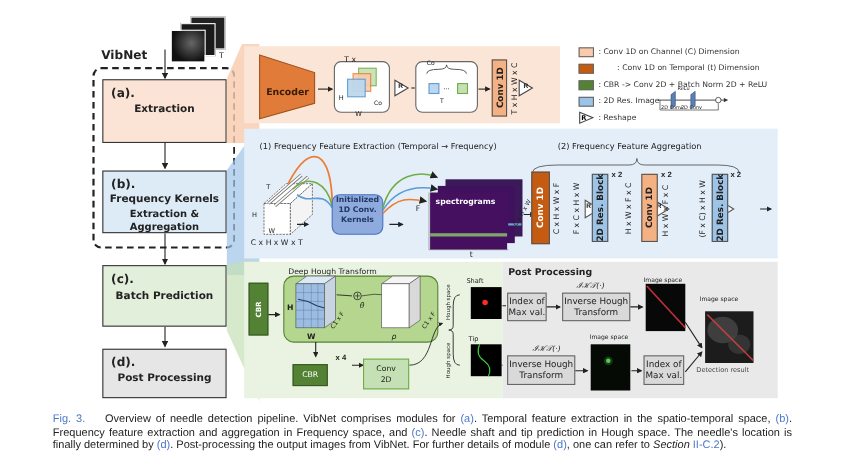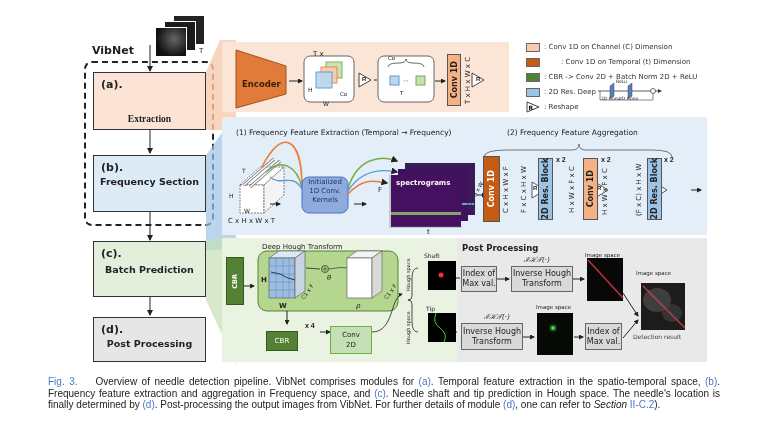--- a/index.html
+++ b/index.html
@@ -40,26 +40,27 @@
       </marker>
     </defs>
   <line x1="150" y1="45" x2="150" y2="71" stroke="#222" stroke-width="1" marker-end="url(#ah)"></line>
   <line x1="150" y1="130" x2="150" y2="153" stroke="#222" stroke-width="1" marker-end="url(#ah)"></line>
   <line x1="150" y1="212" x2="150" y2="240" stroke="#222" stroke-width="1" marker-end="url(#ah)"></line>
   <line x1="150" y1="297" x2="150" y2="315" stroke="#222" stroke-width="1" marker-end="url(#ah)"></line>
 </svg>
 
 <div class="box" style="left:93px;top:72px;width:113px;height:58px;background:#fbe4d5;">
   <span class="mod-letter">(a).</span>
-  <div class="mod-title" style="top:40px;font-family:Liberation Serif, serif;">Extraction</div>
+  <div class="mod-title" style="top:21px;">Extraction</div>
 </div>
 
 <div class="box" style="left:93px;top:155px;width:113px;height:57px;background:#ddebf7;">
   <span class="mod-letter">(b).</span>
-  <div class="mod-title" style="top:20px;">Frequency Section</div>
+  <div class="mod-title" style="top:20px;">Frequency Kernels</div>
+  <div class="mod-title" style="top:33px;font-size:9px;">Extraction &amp; Aggregation</div>
 </div>
 
 <div class="box" style="left:93px;top:241px;width:113px;height:56px;background:#e2efda;">
   <span class="mod-letter">(c).</span>
   <div class="mod-title" style="top:22px;">Batch Prediction</div>
 </div>
 
 <div class="box" style="left:93px;top:317px;width:113px;height:45px;background:#e7e6e6;">
   <span class="mod-letter">(d).</span>
   <div class="mod-title" style="top:20px;">Post Processing</div>
@@ -120,21 +121,21 @@
 <div class="legend-row" style="top:56px;gap:17px;">
   <div class="legend-sw" style="background:#c55a11;"></div>
   <span>: Conv 1D on Temporal (t) Dimension</span>
 </div>
 <div class="legend-row" style="top:71px;">
   <div class="legend-sw" style="background:#548235;"></div>
   <span>: CBR -&gt; Conv 2D + Batch Norm 2D + ReLU</span>
 </div>
 <div class="legend-row" style="top:86px;">
   <div class="legend-sw" style="background:#9dc3e6;"></div>
-  <span>: 2D Res. Deep</span>
+  <span>: 2D Res. Image</span>
 </div>
 <svg class="abs" style="left:598px;top:80px;" width="65" height="22">
   <line x1="0" y1="11" x2="60" y2="11" stroke="#333" stroke-width="0.8"></line>
   <polygon points="12,6 16,3 16,16 12,19" fill="#5b7fb0" stroke="#2f4f7f" stroke-width="0.5"></polygon>
   <polygon points="30,6 34,3 34,16 30,19" fill="#5b7fb0" stroke="#2f4f7f" stroke-width="0.5"></polygon>
   <circle cx="55" cy="11" r="2.5" fill="#fff" stroke="#333" stroke-width="0.7"></circle>
   <polyline points="2,11 2,20 55,20 55,14" fill="none" stroke="#333" stroke-width="0.6"></polyline>
   <polygon points="60,9 64,11 60,13" fill="#333"></polygon>
 </svg>
 <span class="abs" style="left:616px;top:79px;font-size:4.5px;font-family:'DejaVu Sans',sans-serif;">ReLu</span>
@@ -195,21 +196,21 @@
   <polygon points="373,65 373,81 386,73" fill="#fff" stroke="#555"></polygon>
   <polygon points="432,65 432,81 445,73" fill="#fff" stroke="#555"></polygon>
   <line x1="469" y1="73" x2="479" y2="73" stroke="#222" marker-end="url(#ah3)"></line>
 </svg>
 
 <span class="abs small" style="left:242px;top:167px;font-size:6px;">T</span>
 <span class="abs small" style="left:229px;top:192px;font-size:6px;">H</span>
 <span class="abs small" style="left:244px;top:207px;font-size:6px;">W</span>
 <span class="abs small" style="left:228px;top:217px;font-size:7px;">C x H x W x T</span>
 
-<div class="abs lbl" style="left:302px;top:178px;width:46px;text-align:center;font-size:7px;line-height:9px;color:#1f3864;font-weight:normal;">
+<div class="abs lbl" style="left:302px;top:178px;width:46px;text-align:center;font-size:7px;line-height:9px;color:#1f3864;font-weight:bold;">
   <div>Initialized</div>
   <div>1D Conv.</div>
   <div>Kernels</div>
 </div>
 <span class="abs small" style="left:378px;top:186px;">F</span>
 <span class="abs small" style="left:396px;top:179px;color:#fff;font-weight:bold;font-size:7px;">spectrograms</span>
 <span class="abs small" style="left:427px;top:228px;">t</span>
 <span class="abs small" style="left:466px;top:204px;font-size:5.5px;transform:rotate(-60deg);transform-origin:left top;">C x H x W</span>
 
 <div class="vtext" style="left:490px;top:160px;height:60px;">C x H x W x F x t</div>

